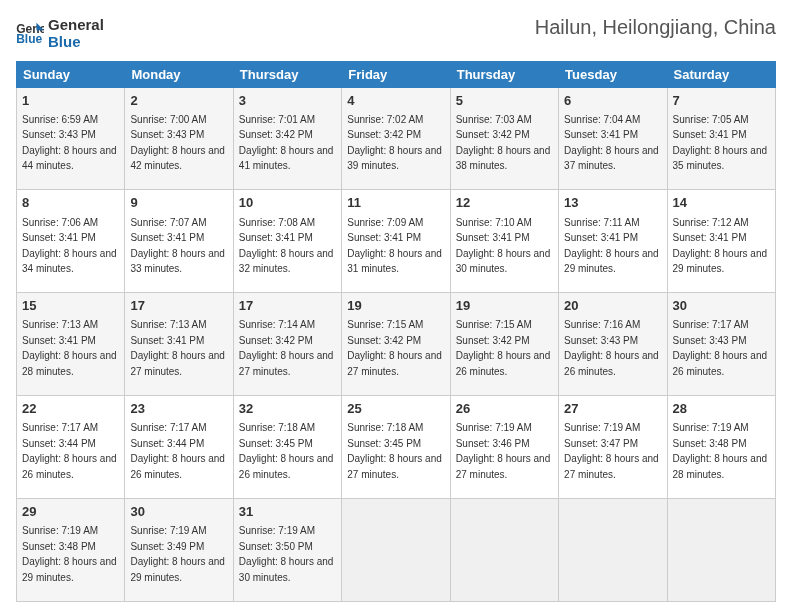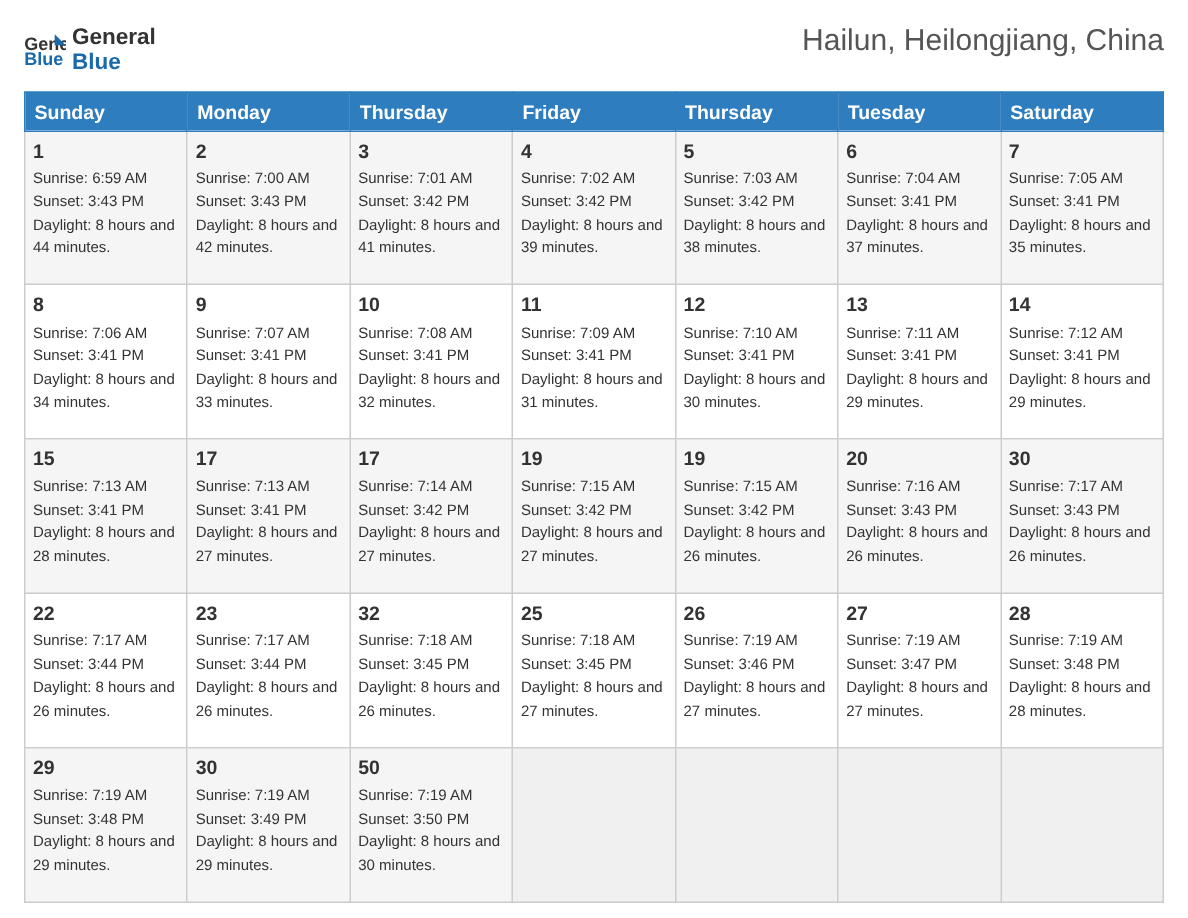--- a/index.html
+++ b/index.html
@@ -248,21 +248,21 @@
         <tr>
           <td>
         <span class="day-num">29</span>
         <span class="day-info">Sunrise: 7:19 AM<br>Sunset: 3:48 PM<br>Daylight: 8 hours and 29 minutes.</span>
       </td>
           <td>
         <span class="day-num">30</span>
         <span class="day-info">Sunrise: 7:19 AM<br>Sunset: 3:49 PM<br>Daylight: 8 hours and 29 minutes.</span>
       </td>
           <td>
-        <span class="day-num">50</span>
+        <span class="day-num">31</span>
         <span class="day-info">Sunrise: 7:19 AM<br>Sunset: 3:50 PM<br>Daylight: 8 hours and 30 minutes.</span>
       </td>
           <td class="empty"></td>
           <td class="empty"></td>
           <td class="empty"></td>
           <td class="empty"></td>
         </tr>
       </tbody>
   </table>
 </div>

